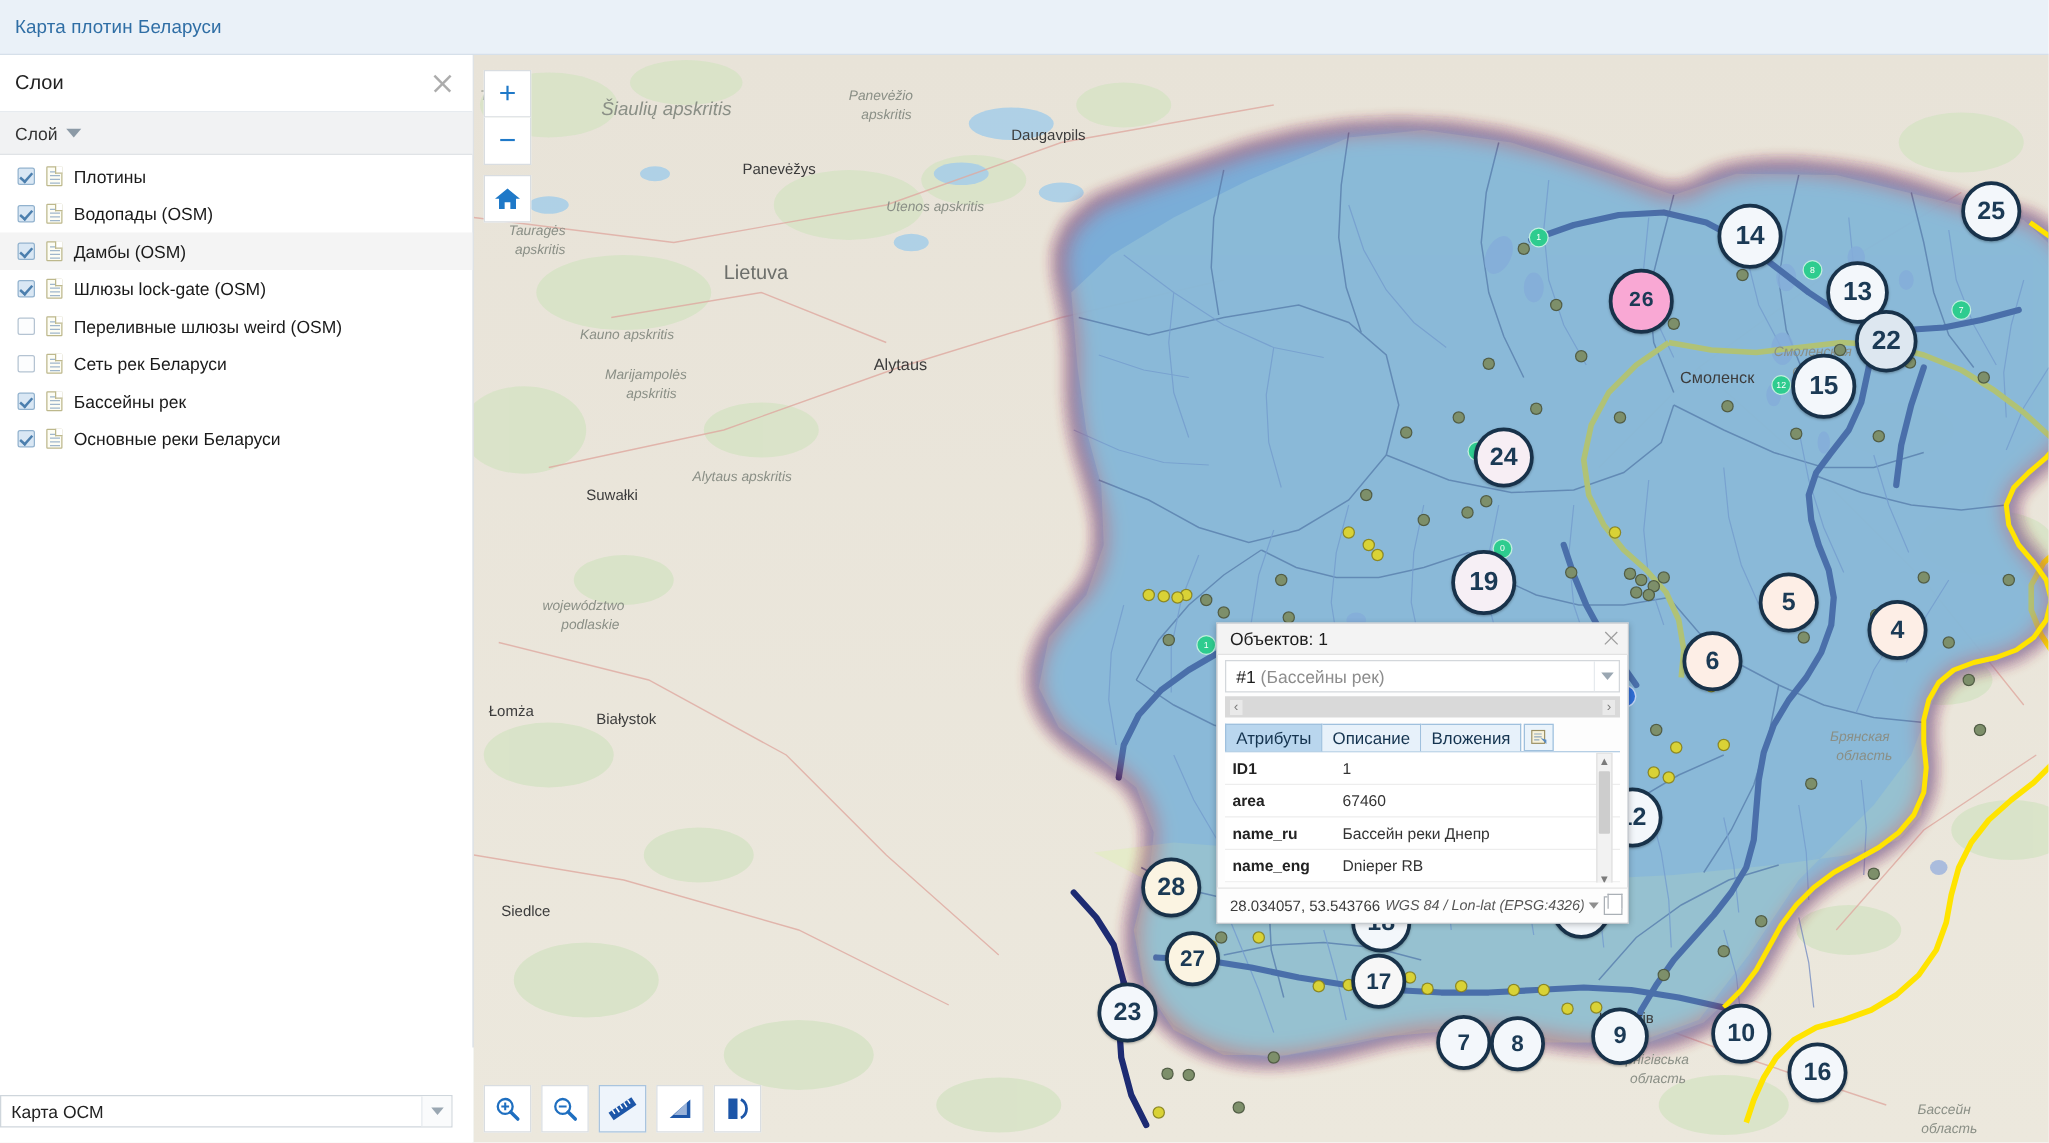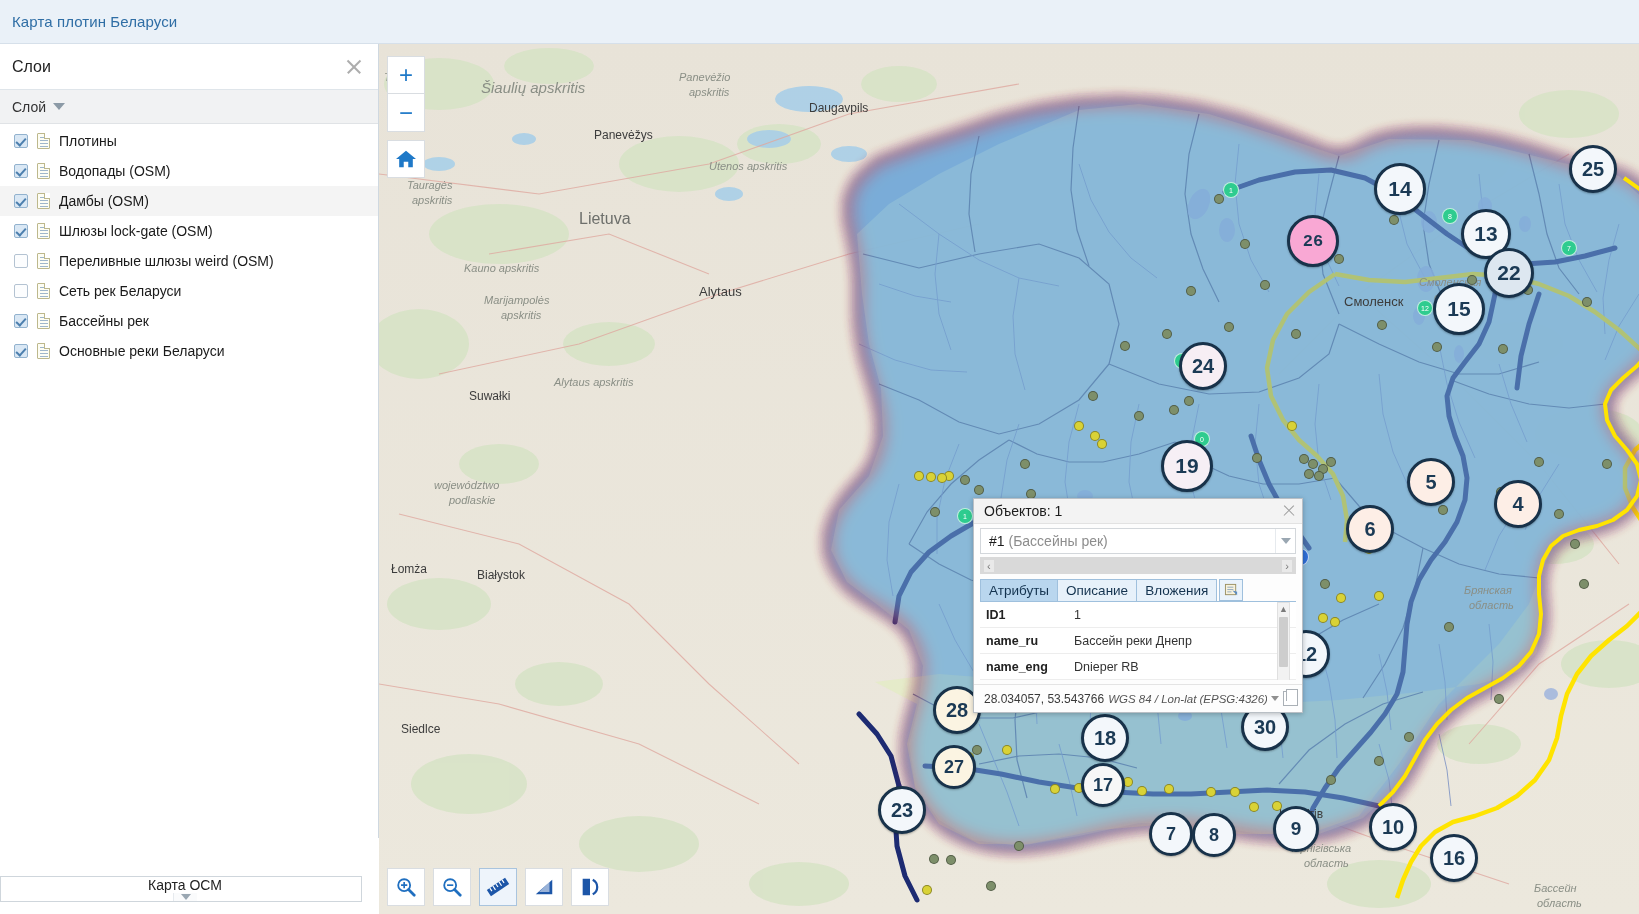--- a/index.html
+++ b/index.html
@@ -88,21 +88,21 @@
   }
 
   #basemap-bar {
     position: absolute; left: 0; bottom: 0; width: 379px; height: 76px;
     background: #fff; border-top: 0; display: flex; align-items: flex-end;
   }
   #basemap-select {
     margin: 0 0 12px 0; width: 362px; height: 26px;
     border: 1px solid #cfd6dc; background: #fff;
     display: flex; align-items: center; justify-content: space-between;
-    font-size: 14px; color: #222; padding-left: 8px; cursor: pointer; flex-direction: column;
+    font-size: 14px; color: #222; padding-left: 8px; cursor: pointer;
   }
   #basemap-select .arrow-box {
     width: 24px; height: 24px; display: flex; align-items: center; justify-content: center;
     border-left: 1px solid #e6eaee; background: #fafbfc;
   }
   .tri-dn {
     width: 0; height: 0; border-left: 5px solid transparent; border-right: 5px solid transparent;
     border-top: 6px solid #9aa7b2;
   }
 
@@ -724,21 +724,21 @@
         <div class="mk" style="left: 1054px; top: 239px; width: 52px; height: 52px; background: rgb(243, 247, 251); font-size: 21px;">15</div>
         <div class="mk" style="left: 800px; top: 298px; width: 48px; height: 48px; background: rgb(247, 238, 244); font-size: 20px;">24</div>
         <div class="mk" style="left: 782px; top: 396px; width: 52px; height: 52px; background: rgb(246, 239, 245); font-size: 21px;">19</div>
         <div class="mk" style="left: 1028px; top: 414px; width: 48px; height: 48px; background: rgb(253, 238, 230); font-size: 20px;">5</div>
         <div class="mk" style="left: 1115px; top: 436px; width: 48px; height: 48px; background: rgb(253, 238, 230); font-size: 20px;">4</div>
         <div class="mk" style="left: 967px; top: 461px; width: 48px; height: 48px; background: rgb(253, 238, 230); font-size: 20px;">6</div>
         <div class="mk" style="left: 656px; top: 471px; width: 50px; height: 50px; background: rgb(246, 239, 245); font-size: 21px;">21</div>
         <div class="mk" style="left: 679px; top: 537px; width: 50px; height: 50px; background: rgb(246, 239, 245); font-size: 21px;">11</div>
         <div class="mk" style="left: 903px; top: 586px; width: 48px; height: 48px; background: rgb(243, 247, 251); font-size: 20px;">12</div>
         <div class="mk" style="left: 637px; top: 581px; width: 48px; height: 48px; background: rgb(243, 247, 251); font-size: 20px;">29</div>
-        <div class="mk" style="left: 554px; top: 642px; width: 48px; height: 48px; background: rgb(251, 244, 226); font-size: 20px;">28</div>
+        <div class="mk" style="left: 534px; top: 642px; width: 48px; height: 48px; background: rgb(251, 244, 226); font-size: 20px;">28</div>
         <div class="mk" style="left: 862px; top: 659px; width: 48px; height: 48px; background: rgb(243, 247, 251); font-size: 20px;">30</div>
         <div class="mk" style="left: 702px; top: 670px; width: 48px; height: 48px; background: rgb(243, 247, 251); font-size: 20px;">18</div>
         <div class="mk" style="left: 553px; top: 701px; width: 44px; height: 44px; background: rgb(251, 244, 226); font-size: 18px;">27</div>
         <div class="mk" style="left: 702px; top: 719px; width: 44px; height: 44px; background: rgb(247, 247, 247); font-size: 18px;">17</div>
         <div class="mk" style="left: 499px; top: 742px; width: 48px; height: 48px; background: rgb(243, 247, 251); font-size: 20px;">23</div>
         <div class="mk" style="left: 770px; top: 768px; width: 44px; height: 44px; background: rgb(243, 247, 251); font-size: 18px;">7</div>
         <div class="mk" style="left: 813px; top: 769px; width: 44px; height: 44px; background: rgb(243, 247, 251); font-size: 18px;">8</div>
         <div class="mk" style="left: 894px; top: 762px; width: 46px; height: 46px; background: rgb(243, 247, 251); font-size: 19px;">9</div>
         <div class="mk" style="left: 990px; top: 759px; width: 48px; height: 48px; background: rgb(243, 247, 251); font-size: 20px;">10</div>
         <div class="mk" style="left: 1051px; top: 790px; width: 48px; height: 48px; background: rgb(243, 247, 251); font-size: 20px;">16</div>
@@ -823,20 +823,24 @@
             <path d="M9 8 L14 13 L14 9.5 Z" fill="#5c8cc0"></path>
           </svg>
         </div>
       </div>
 
       <div id="attr-table">
         <div id="attr-rows">
             <div class="attr-row">
               <span class="attr-k">ID1</span>
               <span class="attr-v">1</span>
+            </div>
+            <div class="attr-row">
+              <span class="attr-k">area</span>
+              <span class="attr-v">67460</span>
             </div>
             <div class="attr-row">
               <span class="attr-k">name_ru</span>
               <span class="attr-v">Бассейн реки Днепр</span>
             </div>
             <div class="attr-row">
               <span class="attr-k">name_eng</span>
               <span class="attr-v">Dnieper RB</span>
             </div>
           </div>

